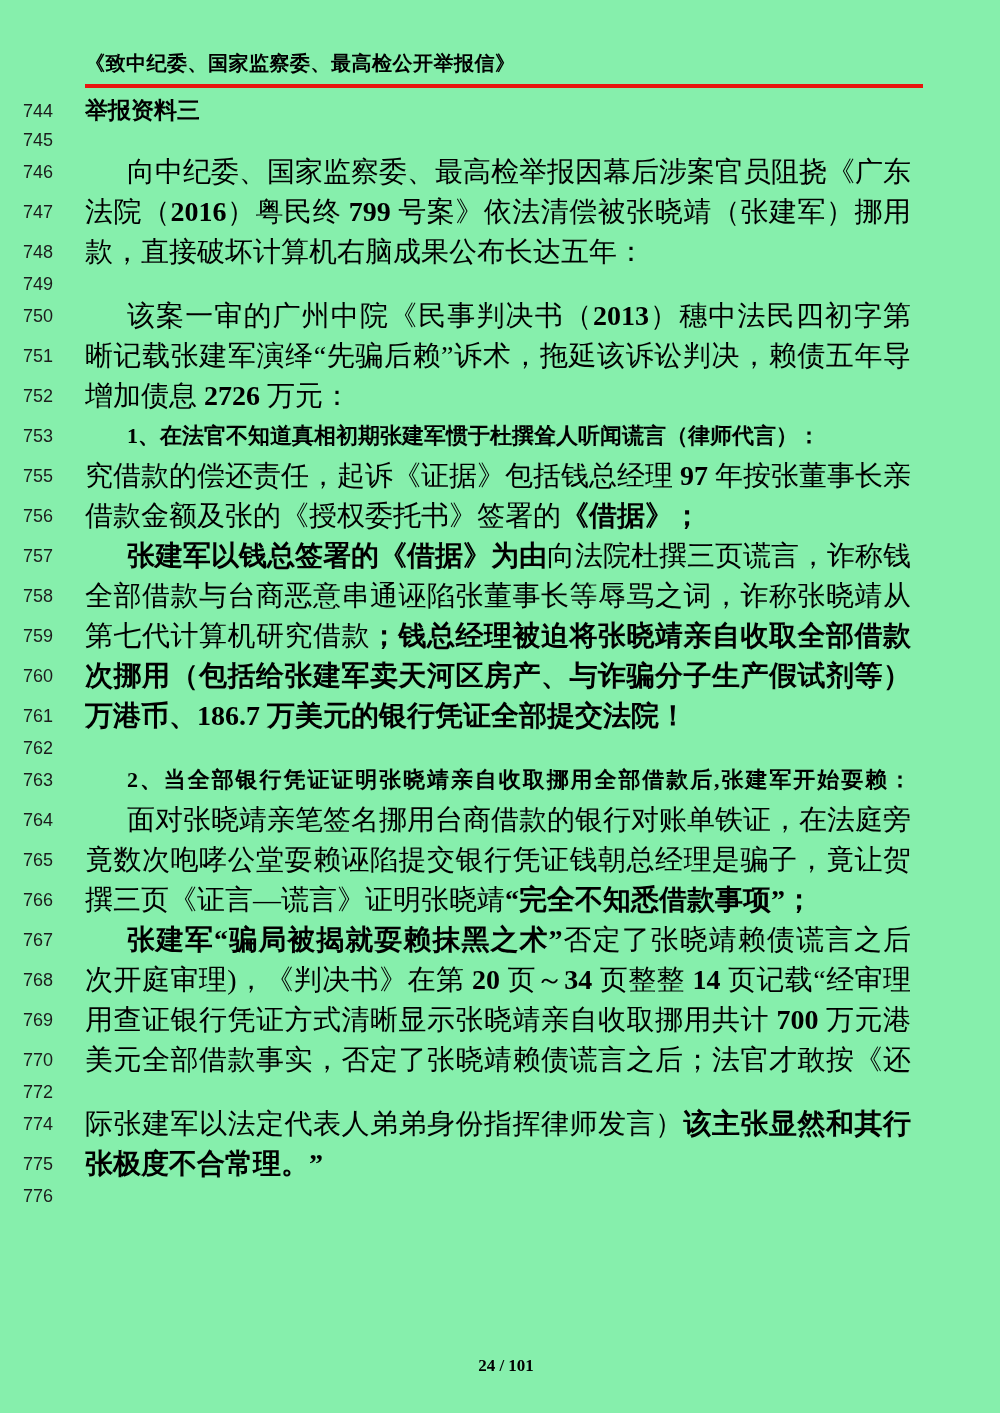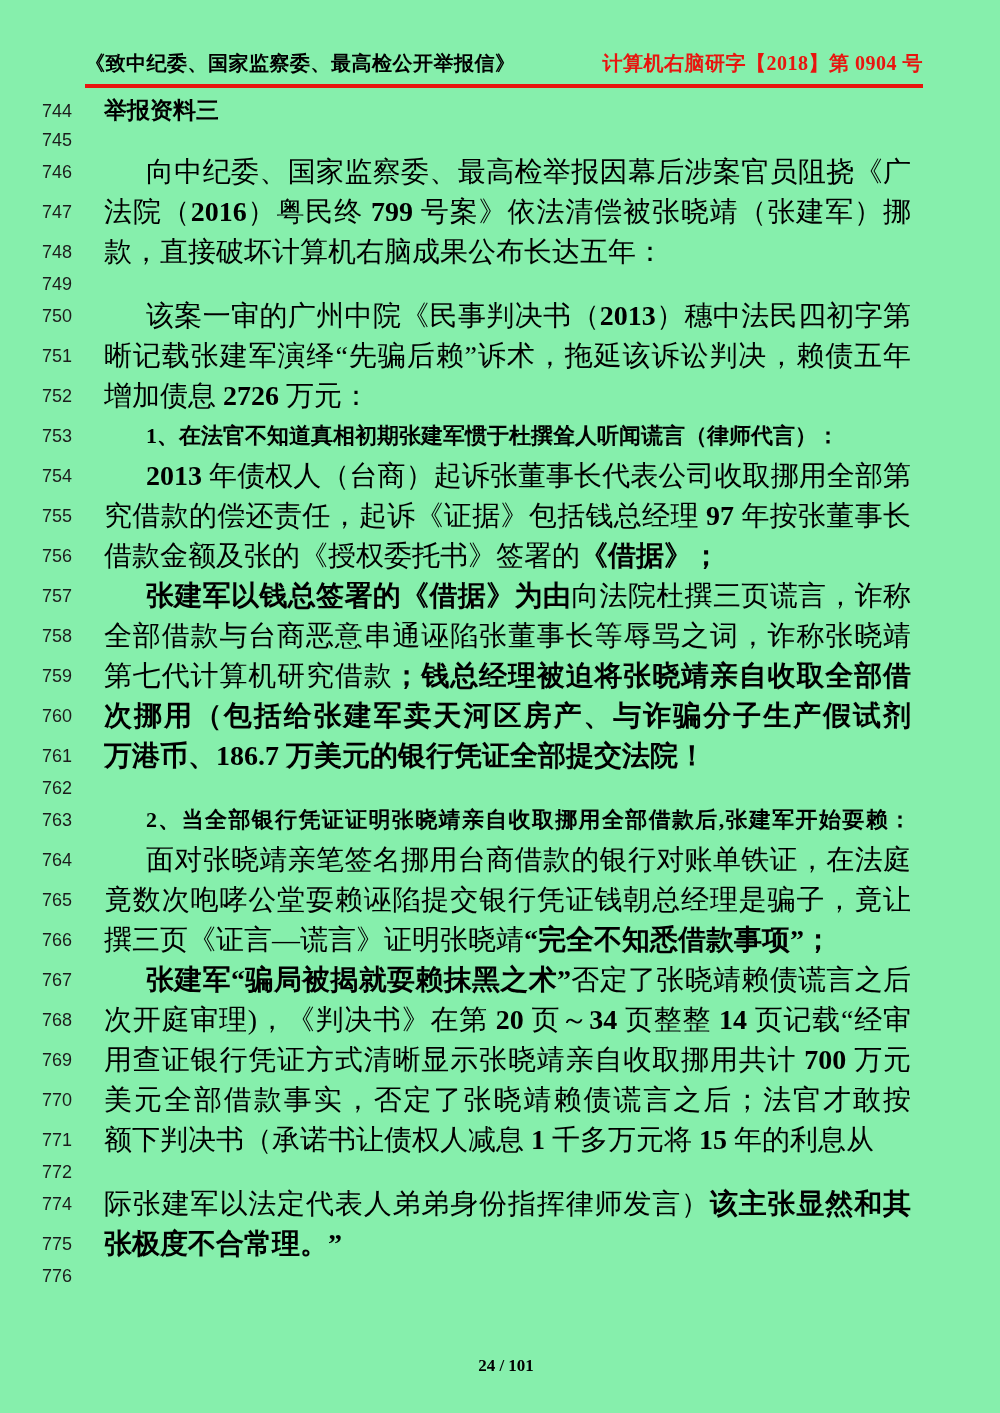--- a/index.html
+++ b/index.html
@@ -37,21 +37,21 @@
   .line-area {
     position:absolute;
     left:0; right:0; top:94px;
   }
   .line-row { display:flex; align-items:center; }
   .row-text  { height:40px; }
   .row-blank { height:24px;gap:17px; }
   .row-title { height:34px; }
   .line-num {
     flex:0 0 50px;
-    margin-left:42px;
+    margin-left:23px;
     font-family:"Liberation Sans", sans-serif;
     font-size:18px;
     color:#1c1c1c;
     text-align:left;
   }
   .line-text {
     flex:1;
     margin-left:12px;
     margin-right:89px;
     font-size:28px;
@@ -80,21 +80,20 @@
     color:#000;
   }
 </style>
 </head>
 <body>
 
 <div class="page">
 
   <div class="doc-header">
     <span class="left-title">《致中纪委、国家监察委、最高检公开举报信》</span>
-    <span class="right-ref">计算机右脑研字【2018】第 0904 号</span>
   </div>
 
   <div class="line-area">
       <div class="line-row row-title">
         <span class="line-num">744</span>
         <div class="line-text"><span class="b">举报资料三</span></div>
       </div>
       <div class="line-row row-blank">
         <span class="line-num">745</span>
         <div class="line-text"></div>
@@ -125,24 +124,20 @@
       </div>
       <div class="line-row row-text">
         <span class="line-num">752</span>
         <div class="line-text"><span>增加债息 </span><span class="b">2726</span><span> 万元：</span></div>
       </div>
       <div class="line-row row-text">
         <span class="line-num">753</span>
         <div class="line-text indent heading"><span class="b">1、在法官不知道真相初期张建军惯于杜撰耸人听闻谎言（律师代言）：</span></div>
       </div>
       <div class="line-row row-text">
-        <span class="line-num">754</span>
-        <div class="line-text justify indent"><span class="b">2013</span><span> 年债权人（台商）起诉张董事长代表公司收取挪用全部第七代计算机研</span></div>
-      </div>
-      <div class="line-row row-text">
         <span class="line-num">755</span>
         <div class="line-text justify"><span>究借款的偿还责任，起诉《证据》包括钱总经理 </span><span class="b">97</span><span> 年按张董事长亲自收取台商</span></div>
       </div>
       <div class="line-row row-text">
         <span class="line-num">756</span>
         <div class="line-text"><span>借款金额及张的《授权委托书》签署的</span><span class="b">《借据》；</span></div>
       </div>
       <div class="line-row row-text">
         <span class="line-num">757</span>
         <div class="line-text justify indent"><span class="b">张建军以钱总签署的《借据》为由</span><span>向法院杜撰三页谎言，诈称钱朝私人收取</span></div>
@@ -191,24 +186,20 @@
         <span class="line-num">768</span>
         <div class="line-text justify"><span>次开庭审理)，《判决书》在第 </span><span class="b">20</span><span> 页～</span><span class="b">34</span><span> 页整整 </span><span class="b">14</span><span> 页记载“经审理查明”的事实，</span></div>
       </div>
       <div class="line-row row-text">
         <span class="line-num">769</span>
         <div class="line-text justify"><span>用查证银行凭证方式清晰显示张晓靖亲自收取挪用共计 </span><span class="b">700</span><span> 万元港币、</span><span class="b">186.7</span><span> 万</span></div>
       </div>
       <div class="line-row row-text">
         <span class="line-num">770</span>
         <div class="line-text justify"><span>美元全部借款事实，否定了张晓靖赖债谎言之后；法官才敢按《还款承诺书》金</span></div>
-      </div>
-      <div class="line-row row-text">
-        <span class="line-num">771</span>
-        <div class="line-text"><span>额下判决书（承诺书让债权人减息 </span><span class="b">1</span><span> 千多万元将 </span><span class="b">15</span><span> 年的利息从 </span><span class="b">16%</span><span>减至 </span><span class="b">6%</span><span>）；</span></div>
       </div>
       <div class="line-row row-blank">
         <span class="line-num">772</span>
         <div class="line-text"></div>
       </div>
       <div class="line-row row-text">
         <span class="line-num">774</span>
         <div class="line-text justify"><span>际张建军以法定代表人弟弟身份指挥律师发言）</span><span class="b">该主张显然和其行为相悖，该主</span></div>
       </div>
       <div class="line-row row-text">

